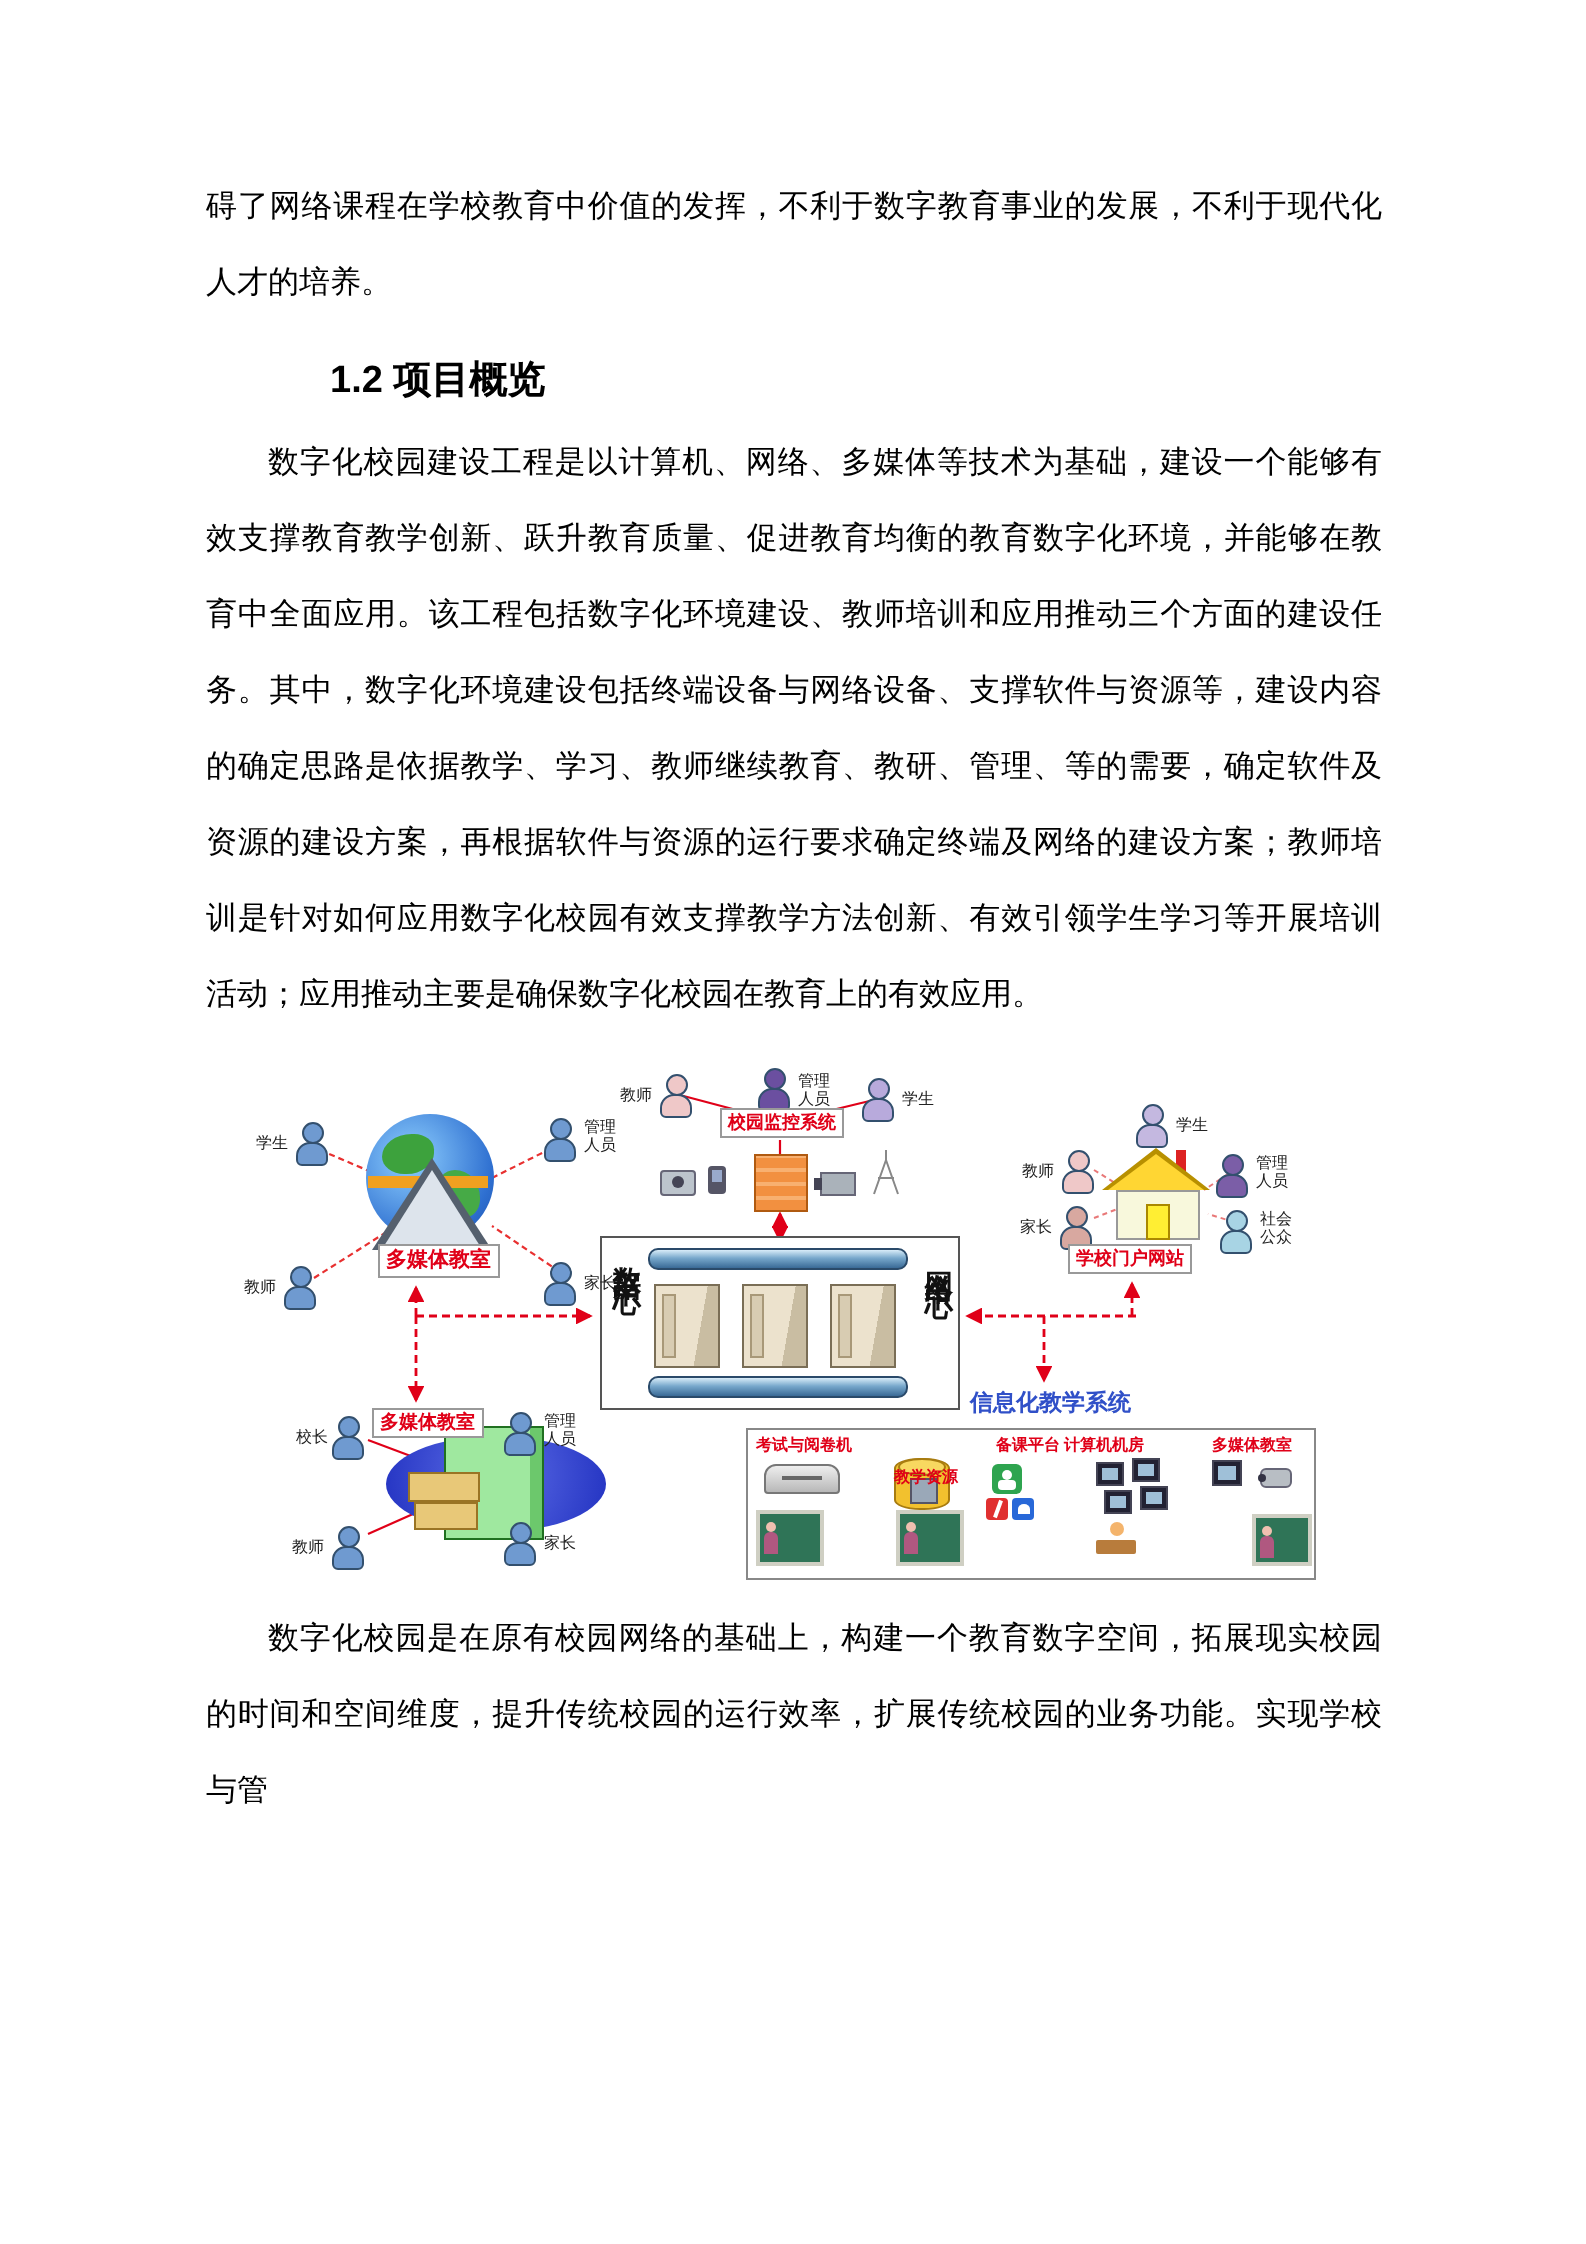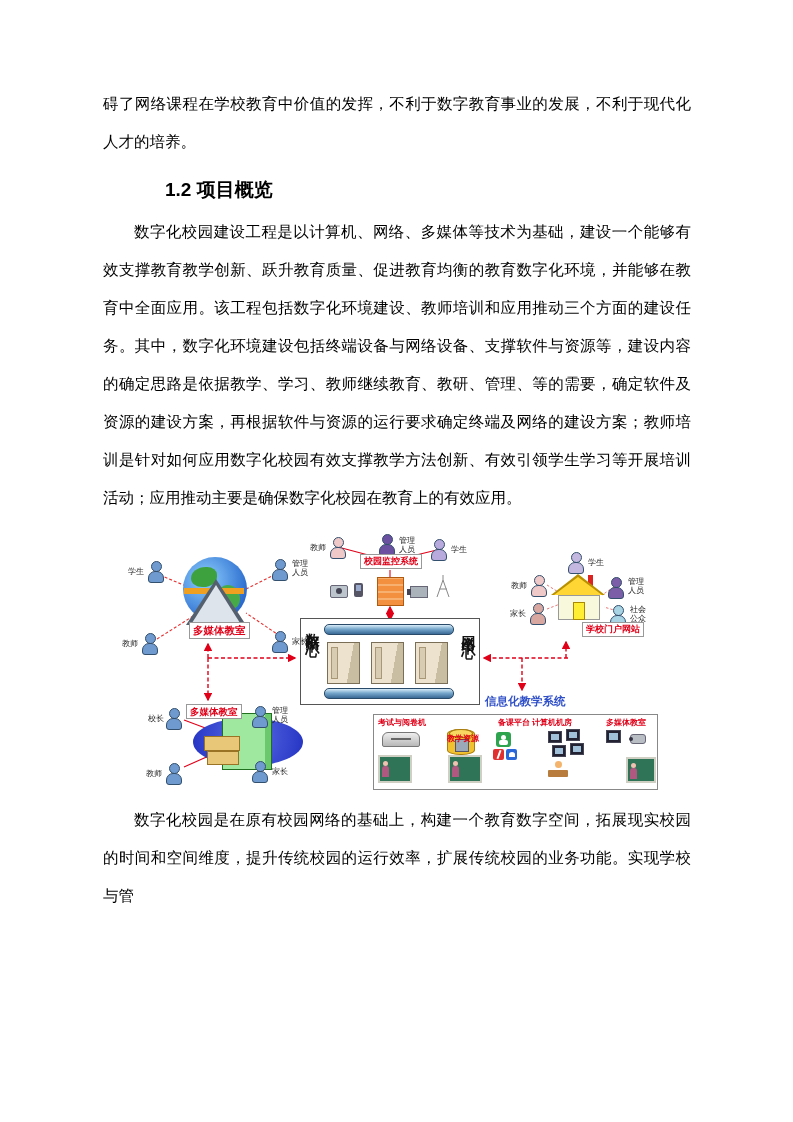--- a/index.html
+++ b/index.html
@@ -236,21 +236,21 @@
     <span class="mlabel" style="left:588px;top:35px;">学生</span>
     <span class="mlabel" style="left:511px;top:58px;">教师</span>
     <span class="mlabel" style="left:628px;top:54px;">管理人员</span>
     <span class="mlabel" style="left:510px;top:86px;">家长</span>
     <span class="mlabel" style="left:630px;top:82px;">社会公众</span>
     <div class="abs chimney" style="left:588px;top:52px;width:5px;height:14px;"></div>
     <div class="abs tri" style="left:551px;top:51px;border-left:27px solid transparent;border-right:27px solid transparent;border-bottom:21px solid #b89000;"></div>
     <div class="abs tri" style="left:554px;top:54px;z-index:5;border-left:24px solid transparent;border-right:24px solid transparent;border-bottom:18px solid #ffd633;"></div>
     <div class="abs housebody" style="left:558px;top:72px;width:40px;height:23px;"></div>
     <div class="abs door" style="left:573px;top:79px;width:10px;height:16px;"></div>
-    <span class="syslabel" style="left:534px;top:99px;margin-left:48px;">学校门户网站</span>
+    <span class="syslabel" style="left:534px;top:99px;">学校门户网站</span>
 
     <div class="abs bellipse" style="left:193px;top:195px;"></div>
     <div class="abs cab" style="left:222px;top:190px;"></div>
     <div class="abs drawer" style="left:204px;top:213px;width:34px;height:13px;"></div>
     <div class="abs drawer" style="left:207px;top:228px;width:30px;height:12px;"></div>
     <div class="person" style="left:166px;top:185px;"></div>
     <div class="person" style="left:252px;top:183px;"></div>
     <div class="person" style="left:166px;top:240px;"></div>
     <div class="person" style="left:252px;top:238px;"></div>
     <span class="mlabel" style="left:148px;top:191px;">校长</span>

